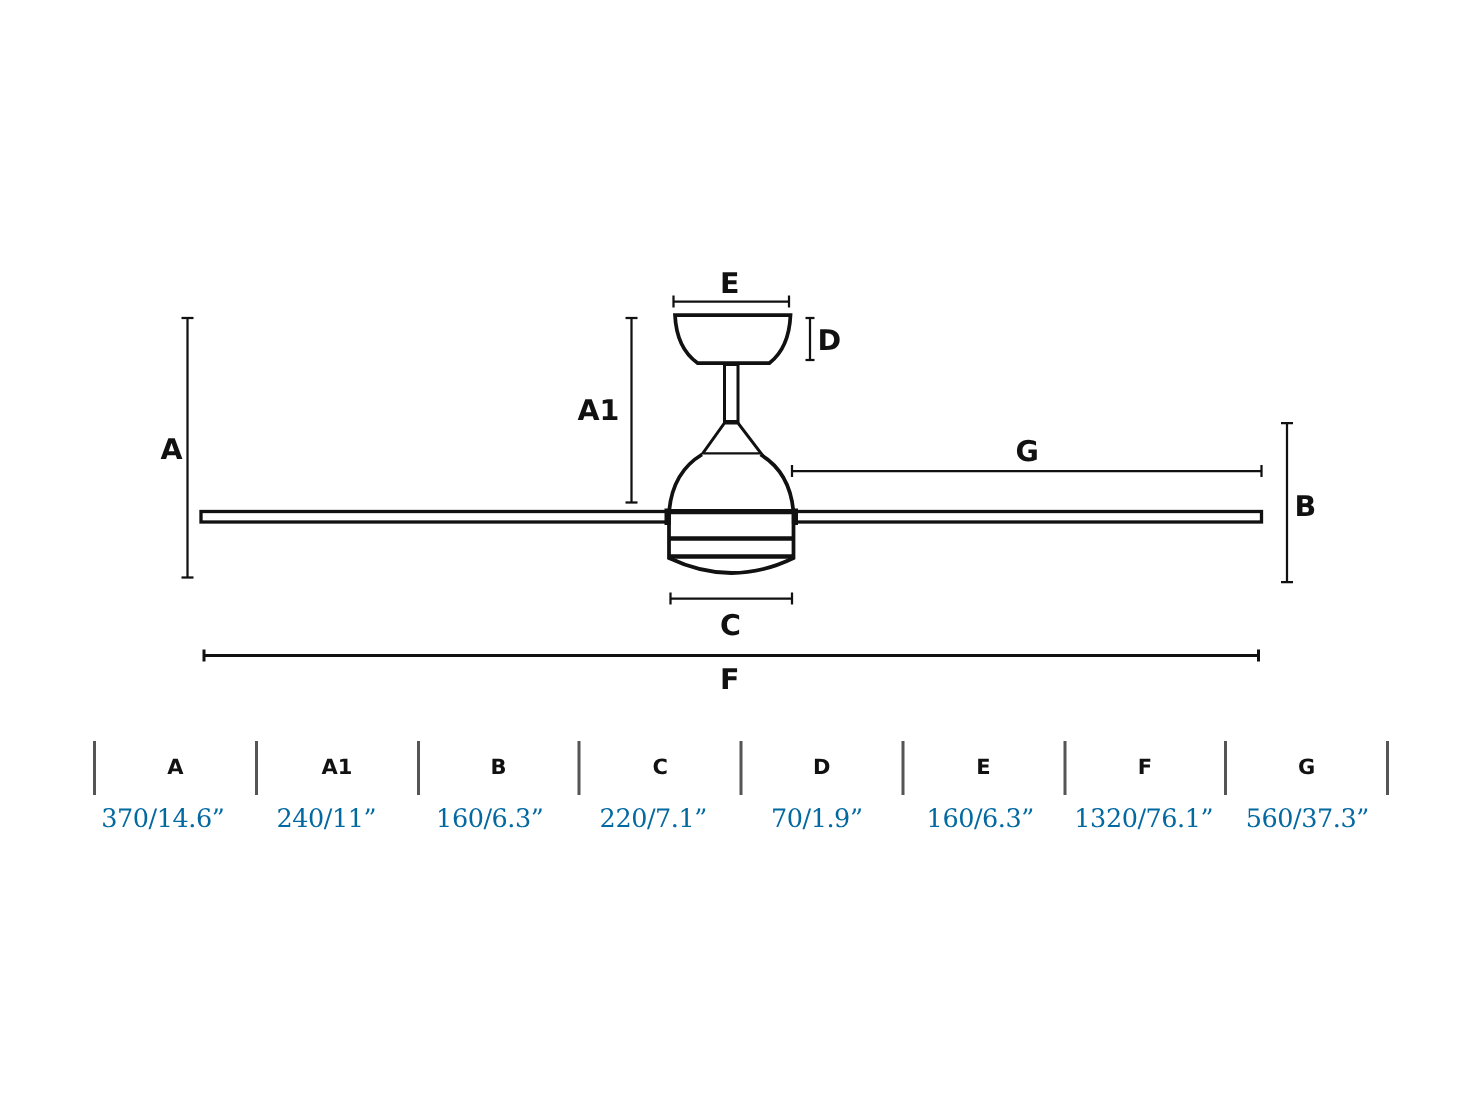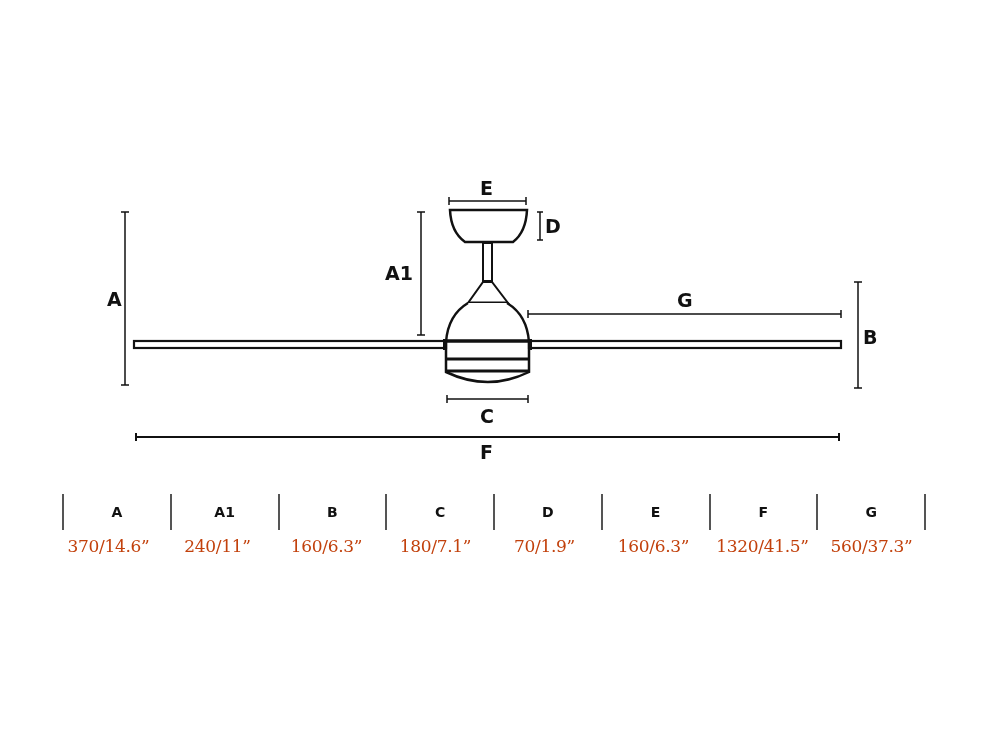--- a/index.html
+++ b/index.html
@@ -7,21 +7,21 @@
            font-family: "DejaVu Sans", sans-serif; color: #111; }
     #diagram { position: absolute; left: 0; top: 0; width: 987px; height: 740px; }
     .lbl { font-family: "DejaVu Sans", sans-serif; font-weight: bold; font-size: 19px; fill: #111; }
     .dim-table { position: absolute; left: 62px; top: 494px; width: 864px; }
     .hdr-row { display: flex; height: 36px; border-left: 2px solid #555; }
     .hdr-cell { flex: 1; border-right: 2px solid #555; display: flex; align-items: center;
                 justify-content: center; font-family: "DejaVu Sans", sans-serif;
                 font-weight: bold; font-size: 14px; color: #111; }
     .val-row { display: flex; margin-top: 6px; margin-left: -8px; }
     .val-cell { flex: 1; text-align: center; font-family: "DejaVu Serif", serif;
-                font-size: 17px; color: #c2410c; letter-spacing: -0.3px; }
+                font-size: 17px; color: #0369a1; letter-spacing: -0.3px; }
   </style>
 </head>
 <body>
 
 <svg id="diagram" viewBox="0 0 987 740" xmlns="http://www.w3.org/2000/svg">
   <g stroke="#111" fill="none" stroke-linecap="butt">
 
     <path d="M450,210 L527,210 Q526,232 513,242 L465,242 Q451,232 450,210 Z" stroke-width="2.5"></path>
 
     <rect x="483" y="243" width="9" height="38" stroke-width="2"></rect>
@@ -108,19 +108,19 @@
     <div class="hdr-cell">C</div>
     <div class="hdr-cell">D</div>
     <div class="hdr-cell">E</div>
     <div class="hdr-cell">F</div>
     <div class="hdr-cell">G</div>
   </div>
   <div class="val-row">
     <div class="val-cell">370/14.6”</div>
     <div class="val-cell">240/11”</div>
     <div class="val-cell">160/6.3”</div>
-    <div class="val-cell">180/7.1”</div>
+    <div class="val-cell">220/7.1”</div>
     <div class="val-cell">70/1.9”</div>
     <div class="val-cell">160/6.3”</div>
-    <div class="val-cell">1320/41.5”</div>
+    <div class="val-cell">1320/76.1”</div>
     <div class="val-cell">560/37.3”</div>
   </div>
 </div>
 
 </body></html>

